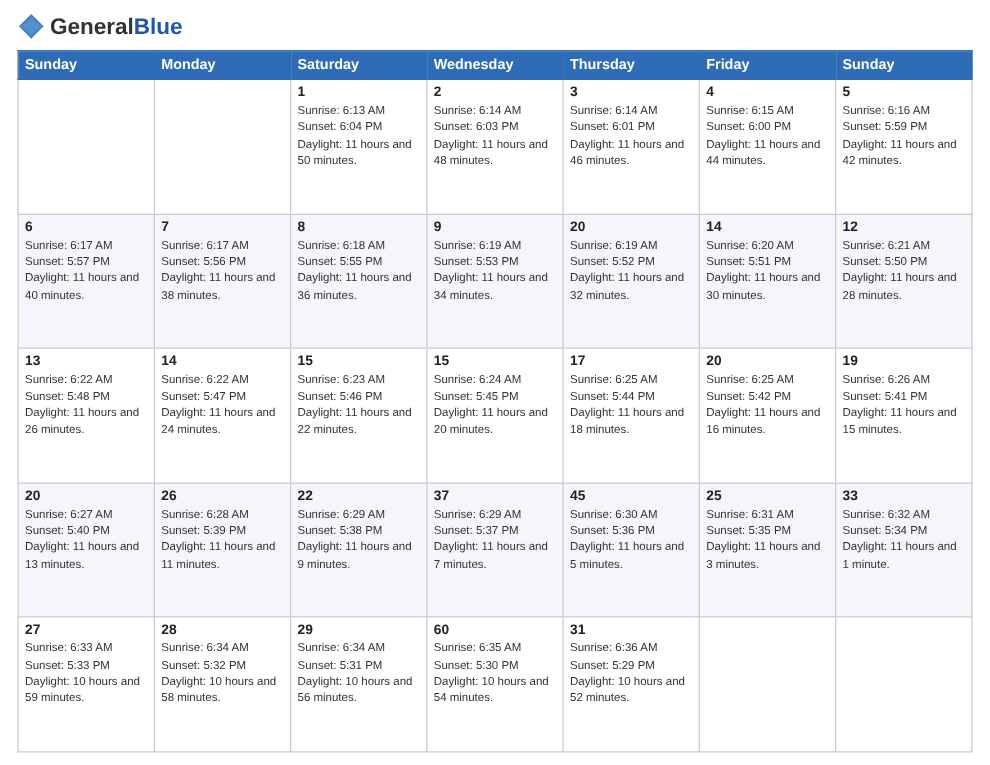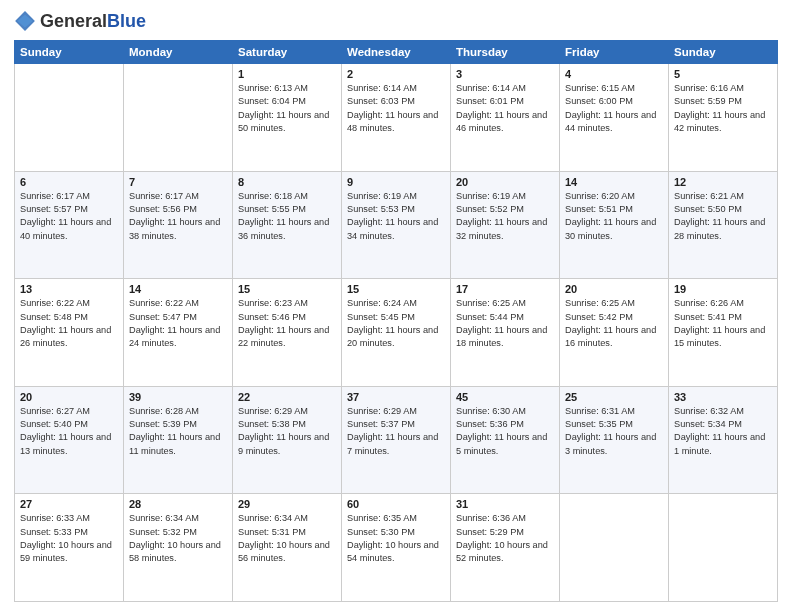--- a/index.html
+++ b/index.html
@@ -209,21 +209,21 @@
             <span class="day-number">19</span>
             <div class="day-info">Sunrise: 6:26 AM<br>Sunset: 5:41 PM<br>Daylight: 11 hours and 15 minutes.</div>
           </td>
         </tr>
         <tr>
           <td>
             <span class="day-number">20</span>
             <div class="day-info">Sunrise: 6:27 AM<br>Sunset: 5:40 PM<br>Daylight: 11 hours and 13 minutes.</div>
           </td>
           <td>
-            <span class="day-number">39</span>
+            <span class="day-number">26</span>
             <div class="day-info">Sunrise: 6:28 AM<br>Sunset: 5:39 PM<br>Daylight: 11 hours and 11 minutes.</div>
           </td>
           <td>
             <span class="day-number">22</span>
             <div class="day-info">Sunrise: 6:29 AM<br>Sunset: 5:38 PM<br>Daylight: 11 hours and 9 minutes.</div>
           </td>
           <td>
             <span class="day-number">37</span>
             <div class="day-info">Sunrise: 6:29 AM<br>Sunset: 5:37 PM<br>Daylight: 11 hours and 7 minutes.</div>
           </td>

